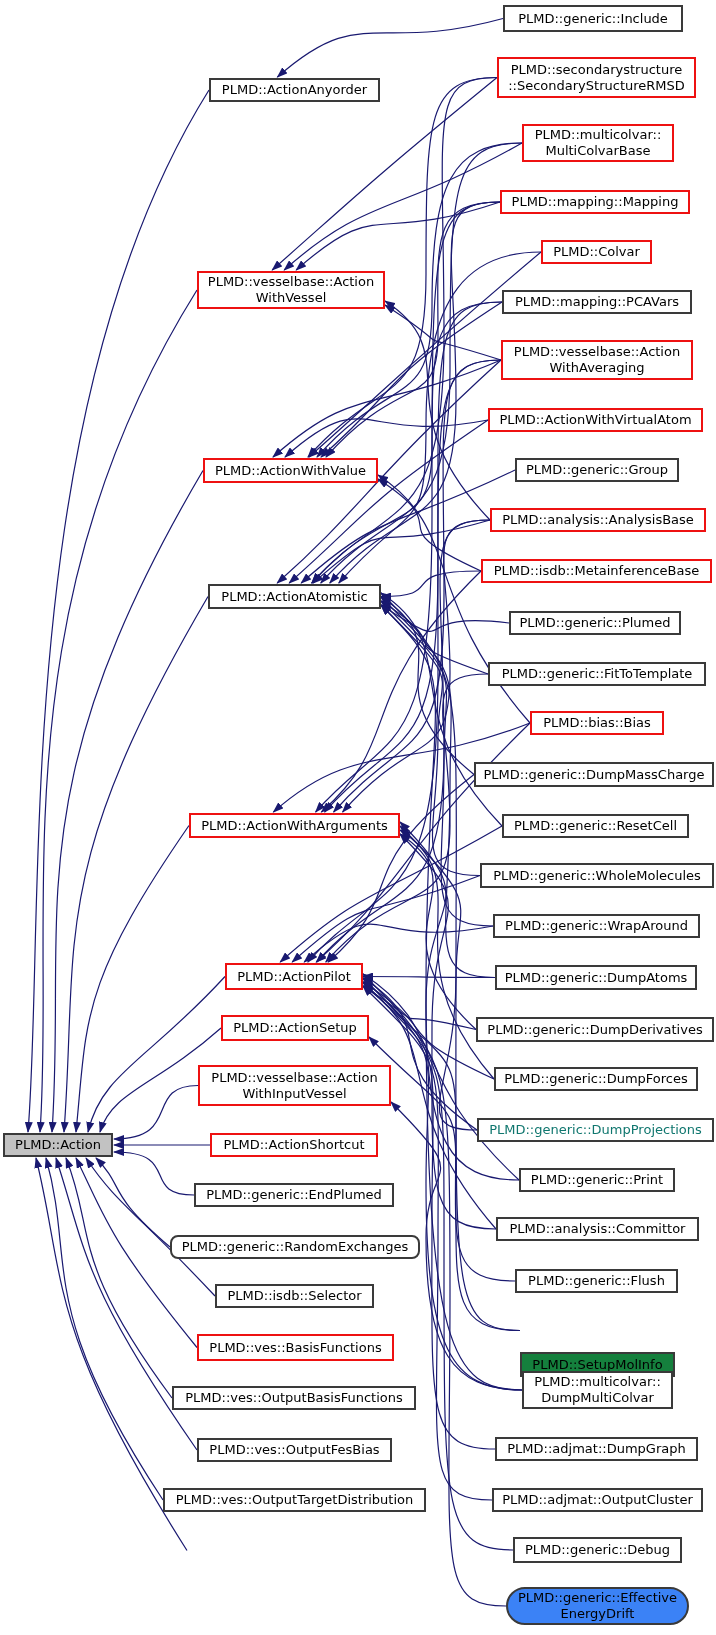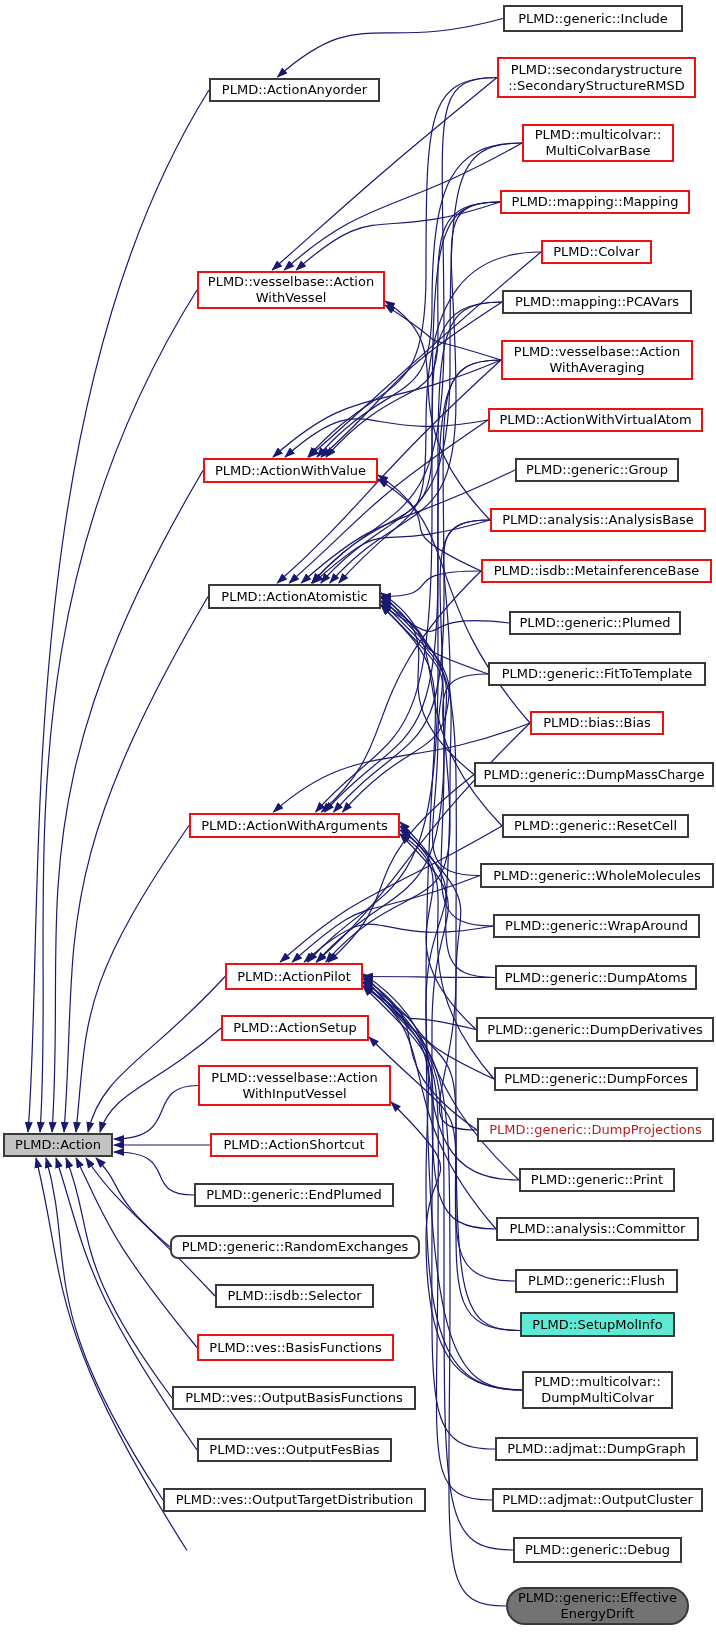--- a/index.html
+++ b/index.html
@@ -143,25 +143,25 @@
     <div class="node" style="left: 509px; top: 611px; width: 172px; height: 24px; border-color: rgb(58, 58, 58); background: rgb(255, 255, 255); color: rgb(0, 0, 0);">PLMD::generic::Plumed</div>
     <div class="node" style="left: 488px; top: 662px; width: 218px; height: 24px; border-color: rgb(58, 58, 58); background: rgb(255, 255, 255); color: rgb(0, 0, 0);">PLMD::generic::FitToTemplate</div>
     <div class="node" style="left: 530px; top: 711px; width: 134px; height: 24px; border-color: rgb(238, 17, 17); background: rgb(255, 255, 255); color: rgb(0, 0, 0);">PLMD::bias::Bias</div>
     <div class="node" style="left: 474px; top: 762px; width: 240px; height: 25px; border-color: rgb(58, 58, 58); background: rgb(255, 255, 255); color: rgb(0, 0, 0);">PLMD::generic::DumpMassCharge</div>
     <div class="node" style="left: 502px; top: 814px; width: 187px; height: 24px; border-color: rgb(58, 58, 58); background: rgb(255, 255, 255); color: rgb(0, 0, 0);">PLMD::generic::ResetCell</div>
     <div class="node" style="left: 493px; top: 914px; width: 207px; height: 24px; border-color: rgb(58, 58, 58); background: rgb(255, 255, 255); color: rgb(0, 0, 0);">PLMD::generic::WrapAround</div>
     <div class="node" style="left: 480px; top: 863px; width: 234px; height: 25px; border-color: rgb(58, 58, 58); background: rgb(255, 255, 255); color: rgb(0, 0, 0);">PLMD::generic::WholeMolecules</div>
     <div class="node" style="left: 495px; top: 965px; width: 202px; height: 25px; border-color: rgb(58, 58, 58); background: rgb(255, 255, 255); color: rgb(0, 0, 0);">PLMD::generic::DumpAtoms</div>
     <div class="node" style="left: 476px; top: 1017px; width: 238px; height: 25px; border-color: rgb(58, 58, 58); background: rgb(255, 255, 255); color: rgb(0, 0, 0);">PLMD::generic::DumpDerivatives</div>
     <div class="node" style="left: 494px; top: 1067px; width: 204px; height: 24px; border-color: rgb(58, 58, 58); background: rgb(255, 255, 255); color: rgb(0, 0, 0);">PLMD::generic::DumpForces</div>
-    <div class="node" style="left: 477px; top: 1118px; width: 237px; height: 24px; border-color: rgb(58, 58, 58); background: rgb(255, 255, 255); color: #b91c1c;">PLMD::generic::DumpProjections</div>
+    <div class="node" style="left: 477px; top: 1118px; width: 237px; height: 24px; border-color: rgb(58, 58, 58); background: rgb(255, 255, 255); color: #0f766e;">PLMD::generic::DumpProjections</div>
     <div class="node" style="left: 519px; top: 1168px; width: 156px; height: 24px; border-color: rgb(58, 58, 58); background: rgb(255, 255, 255); color: rgb(0, 0, 0);">PLMD::generic::Print</div>
     <div class="node" style="left: 496px; top: 1217px; width: 203px; height: 24px; border-color: rgb(58, 58, 58); background: rgb(255, 255, 255); color: rgb(0, 0, 0);">PLMD::analysis::Committor</div>
     <div class="node" style="left: 515px; top: 1269px; width: 163px; height: 24px; border-color: rgb(58, 58, 58); background: rgb(255, 255, 255); color: rgb(0, 0, 0);">PLMD::generic::Flush</div>
-    <div class="node" style="left: 520px; top: 1312px; width: 155px; height: 25px; border-color: rgb(58, 58, 58); background: #5eead4; color: rgb(0, 0, 0);">PLMD::SetupMolInfo</div>
+    <div class="node" style="left: 520px; top: 1352px; width: 155px; height: 25px; border-color: rgb(58, 58, 58); background: #15803d; color: rgb(0, 0, 0);">PLMD::SetupMolInfo</div>
     <div class="node" style="left: 522px; top: 1371px; width: 151px; height: 38px; border-color: rgb(58, 58, 58); background: rgb(255, 255, 255); color: rgb(0, 0, 0);">PLMD::multicolvar::
 DumpMultiColvar</div>
     <div class="node" style="left: 495px; top: 1437px; width: 203px; height: 24px; border-color: rgb(58, 58, 58); background: rgb(255, 255, 255); color: rgb(0, 0, 0);">PLMD::adjmat::DumpGraph</div>
     <div class="node" style="left: 492px; top: 1488px; width: 211px; height: 24px; border-color: rgb(58, 58, 58); background: rgb(255, 255, 255); color: rgb(0, 0, 0);">PLMD::adjmat::OutputCluster</div>
     <div class="node" style="left: 513px; top: 1537px; width: 169px; height: 26px; border-color: rgb(58, 58, 58); background: rgb(255, 255, 255); color: rgb(0, 0, 0);">PLMD::generic::Debug</div>
-    <div class="node" style="left: 506px; top: 1587px; width: 183px; height: 38px; border-color: rgb(58, 58, 58); background: #737373; color: rgb(0, 0, 0); border-radius: 19px;">PLMD::generic::Effective
+    <div class="node" style="left: 506px; top: 1587px; width: 183px; height: 38px; border-color: rgb(58, 58, 58); background: #3b82f6; color: rgb(0, 0, 0); border-radius: 19px;">PLMD::generic::Effective
 EnergyDrift</div>
   </div>
 
 </body></html>

